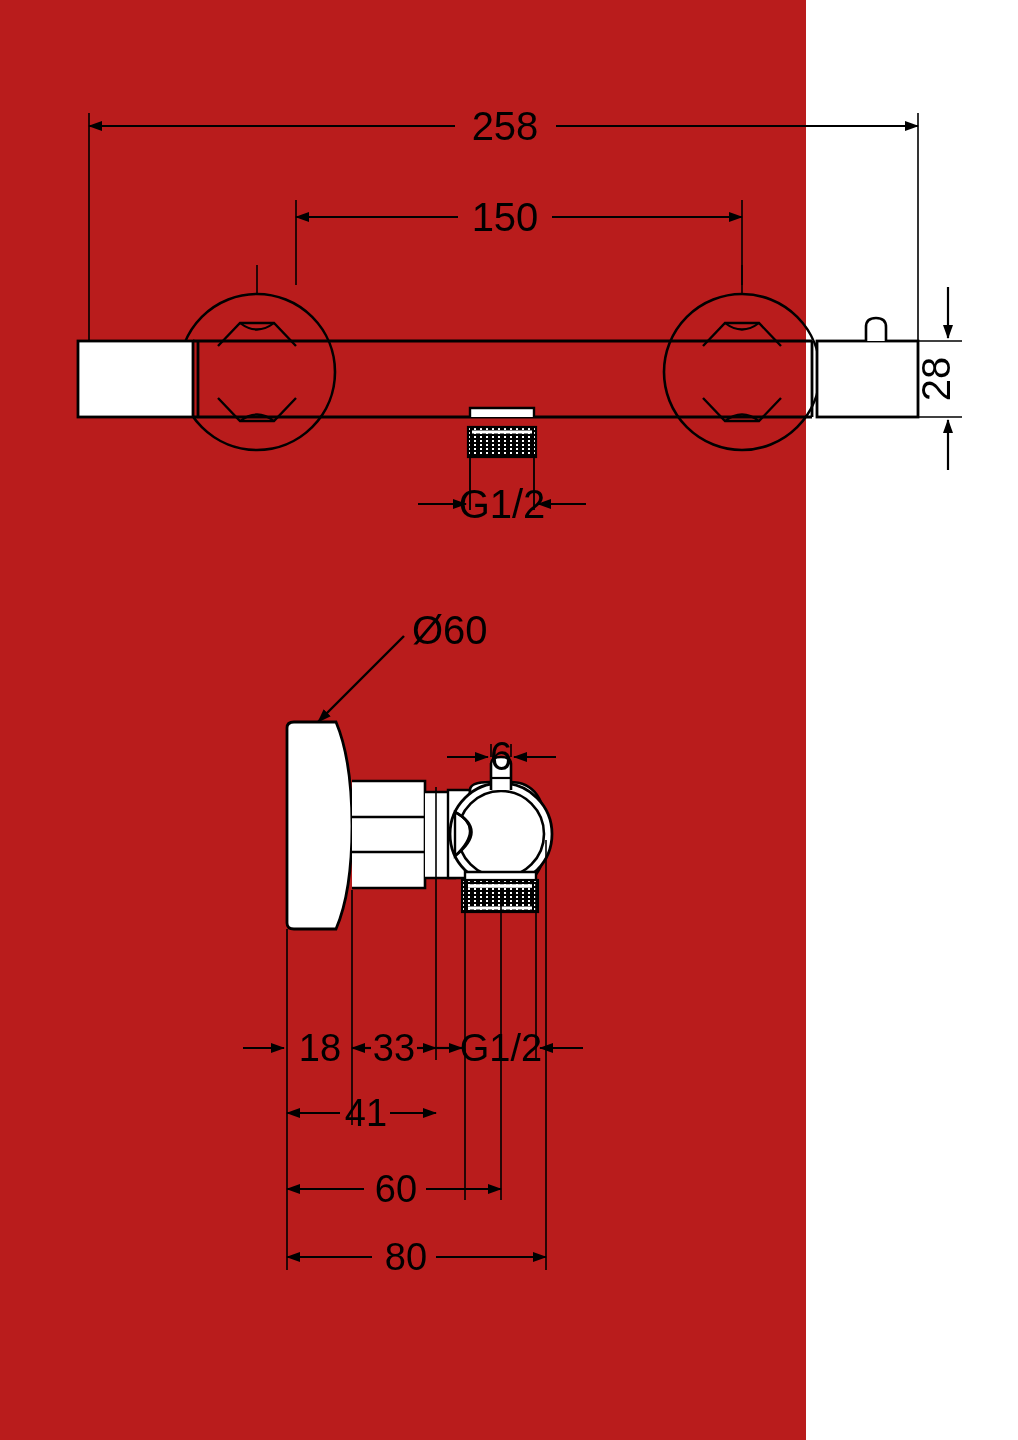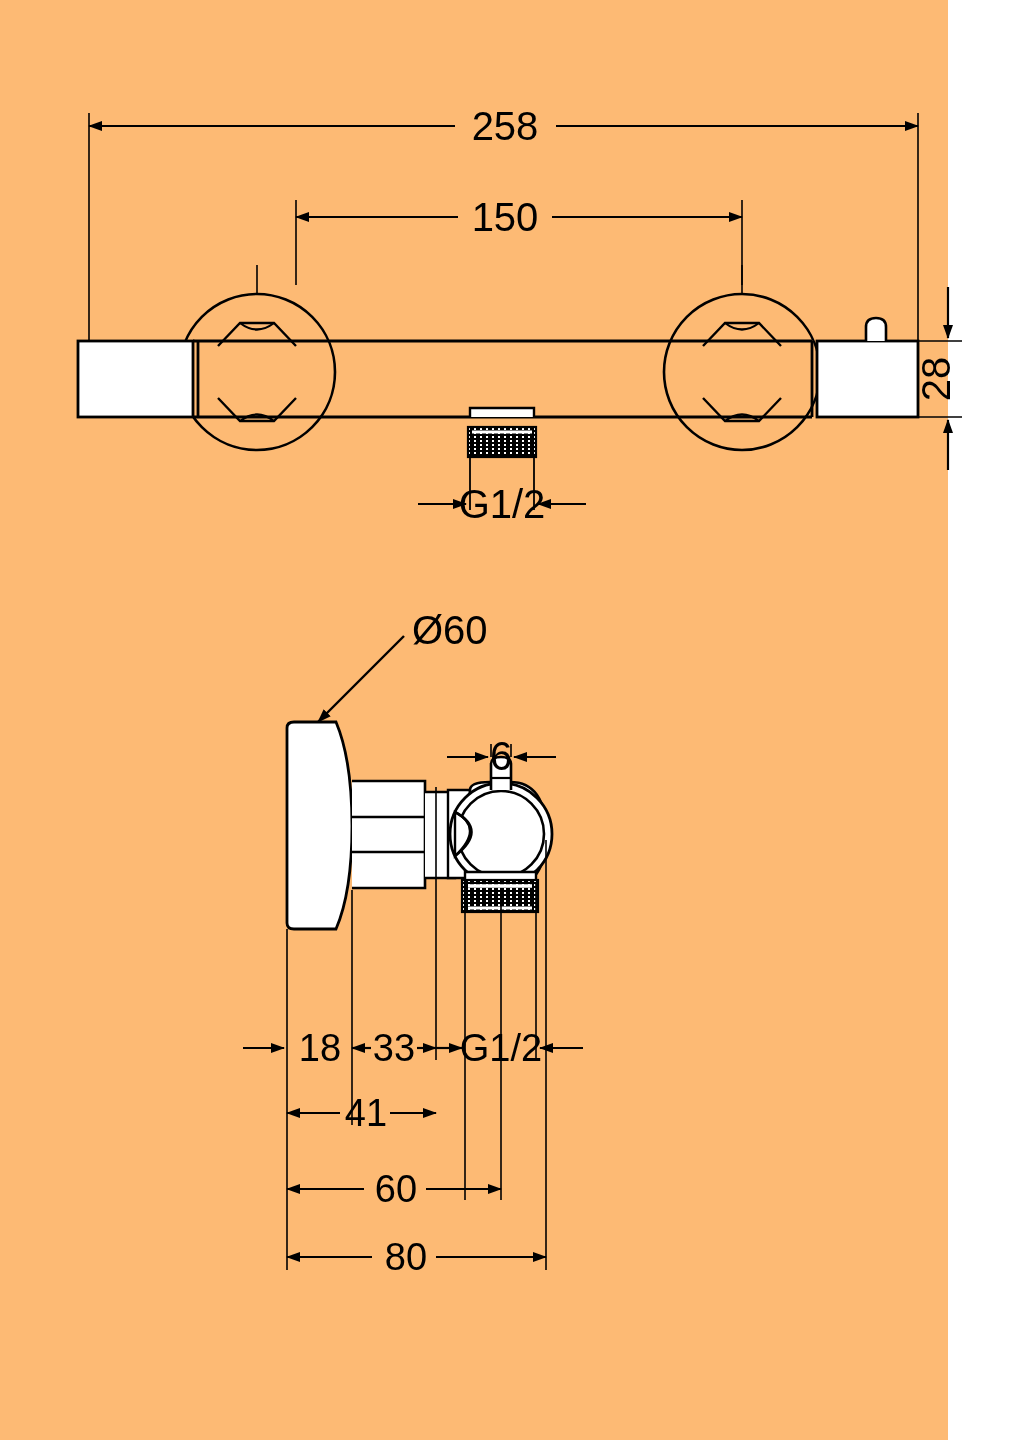--- a/index.html
+++ b/index.html
@@ -9,23 +9,23 @@
     background: #ffffff;
   }
   body {
     width: 1018px;
     height: 1440px;
     font-family: "Liberation Sans", sans-serif;
     overflow: hidden;
   }
   #drawing-root {
     position: relative;
-    width: 948px;
+    width: 806px;
     height: 1440px;
-    background: #fdba74;
+    background: #b91c1c;
   }
   svg#drawing-svg {
     display: block;
     width: 1018px;
     height: 1440px;
   }
   .dim-text {
     font-family: "Liberation Sans", sans-serif;
     font-size: 40px;
     fill: #000000;

